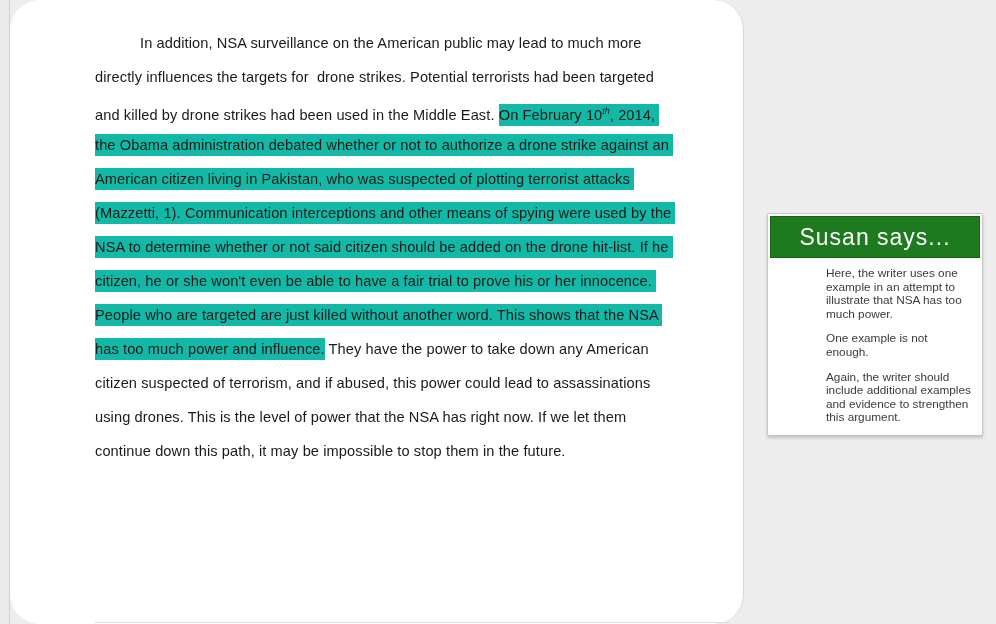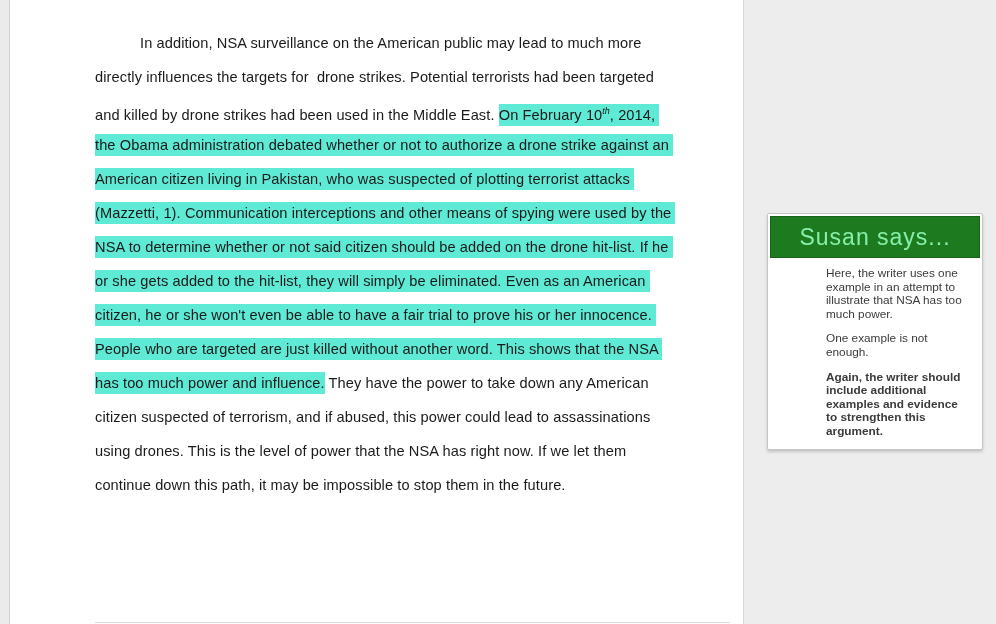--- a/index.html
+++ b/index.html
@@ -14,33 +14,34 @@
     position: absolute; left: 0; top: 0;
     width: 9px; height: 624px;
     background: #ebebeb;
     border-right: 1px solid #cfcfcf;
   }
   .page {
     position: absolute; left: 10px; top: 0;
     width: 733px; height: 624px;
     background: #ffffff;
     border-right: 1px solid #d6d6d6;
+    border-radius: 30px;
   }
   .doc-text {
     position: absolute; left: 85px; top: 26px;
   }
   .line {
     height: 34px; line-height: 34px;
     font-size: 14.6px; color: #1a1a1a;
     white-space: pre;
     letter-spacing: 0.1px;
   }
   .line.indent { padding-left: 45px; }
   .hl {
-    background: #5eead4;
+    background: #14b8a6;
     padding: 3px 0;
   }
   sup { font-size: 9px; letter-spacing: 0; font-style: italic; }
   .page-rule {
     position: absolute; left: 85px; width: 635px; bottom: 1px;
     border-top: 1px solid #dcdcdc;
   }
   .comment-card {
     position: absolute; left: 767px; top: 213px;
     width: 216px;
@@ -48,52 +49,51 @@
     border: 1px solid #c6c6c6;
     border-radius: 2px;
     box-shadow: 0 2px 3px rgba(0,0,0,0.18);
     box-sizing: border-box;
     padding-bottom: 2px;
   }
   .comment-header {
     margin: 2px;
     background: #1e7a1e;
     border: 1px solid #176317;
-    color: #86efac;
+    color: #ffffff;
     text-align: center;
     height: 40px; line-height: 40px;
     font-size: 23px;
     font-family: cursive, sans-serif;
     letter-spacing: 1px;
   }
   .comment-body {
     padding: 7px 10px 2px 10px;
     font-size: 11.8px;
     line-height: 13.6px;
     color: #3b3b3b;
     margin-left: 48px;
   }
   .comment-body p { margin: 0 0 11px 0; }
-  .comment-body p:last-child { margin-bottom: 6px; font-weight: bold; }
+  .comment-body p:last-child { margin-bottom: 6px; }
 </style>
 </head>
 <body>
 
 <div class="left-strip"></div>
 
 <div class="page">
   <div class="doc-text" id="doc-lines">
       <div class="line indent"><span>In addition, NSA surveillance on the American public may lead to much more</span></div>
       <div class="line"><span>directly influences the targets for  drone strikes. Potential terrorists had been targeted</span></div>
       <div class="line"><span>and killed by drone strikes had been used in the Middle East. </span><span class="hl">On February 10</span><span class="hl"><sup>th</sup></span><span class="hl">, 2014, </span></div>
       <div class="line"><span class="hl">the Obama administration debated whether or not to authorize a drone strike against an </span></div>
       <div class="line"><span class="hl">American citizen living in Pakistan, who was suspected of plotting terrorist attacks </span></div>
       <div class="line"><span class="hl">(Mazzetti, 1). Communication interceptions and other means of spying were used by the </span></div>
       <div class="line"><span class="hl">NSA to determine whether or not said citizen should be added on the drone hit-list. If he </span></div>
-      <div class="line"><span class="hl">or she gets added to the hit-list, they will simply be eliminated. Even as an American </span></div>
       <div class="line"><span class="hl">citizen, he or she won't even be able to have a fair trial to prove his or her innocence. </span></div>
       <div class="line"><span class="hl">People who are targeted are just killed without another word. This shows that the NSA </span></div>
       <div class="line"><span class="hl">has too much power and influence.</span><span> They have the power to take down any American</span></div>
       <div class="line"><span>citizen suspected of terrorism, and if abused, this power could lead to assassinations</span></div>
       <div class="line"><span>using drones. This is the level of power that the NSA has right now. If we let them</span></div>
       <div class="line"><span>continue down this path, it may be impossible to stop them in the future.</span></div>
     </div>
   <div class="page-rule"></div>
 </div>
 

